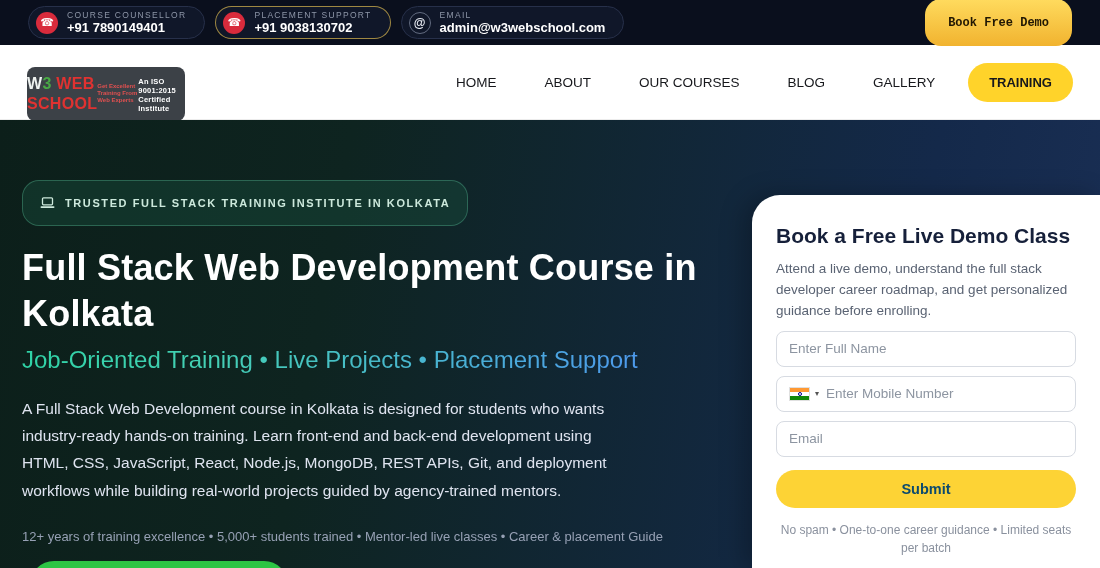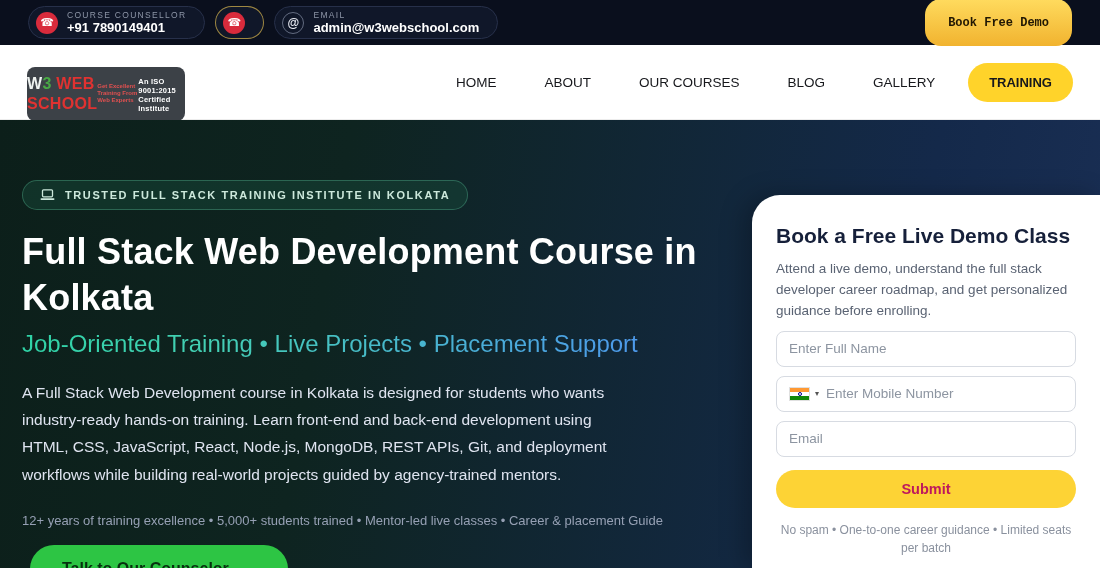--- a/index.html
+++ b/index.html
@@ -25,21 +25,21 @@
   .logo-w { color:#eef2f0; } .logo-3 { color:#49a945; } .logo-rest { color:#e03231; }
   .logo-tag { font-size:6px; color:#e05050; font-weight:700; }
   .logo-iso { font-size:7.5px; color:#ffffff; font-weight:700; margin-top:2px; letter-spacing:0.2px; }
   .nav-items { display:flex; align-items:center; margin-left:auto; }
   .nav-link { font-size:13.5px; font-weight:400; color:#17181c; padding:10px 24px; cursor:pointer; white-space:nowrap; }
   .placement-pill { background:#ffd32a; border:none; border-radius:20px; padding:12px 21px; font-family:inherit; font-size:13px; font-weight:700; color:#17181c; margin-left:9px; cursor:pointer; }
 
   
   .hero { position:relative; height:448px; background:linear-gradient(100deg,#0c1f1a 0%, #0e2420 30%, #14294a 80%, #1a2f55 100%); }
   .hero-content { position:absolute; left:22px; top:60px; width:745px; }
-  .badge { display:inline-flex; align-items:center; gap:10px; padding:8px 17px; border:1px solid rgba(110,231,183,0.28); border-radius:17px; background:rgba(24,80,62,0.40); }
+  .badge { display:inline-flex; align-items:center; gap:10px; padding:16px 17px; border:1px solid rgba(110,231,183,0.28); border-radius:17px; background:rgba(24,80,62,0.40); }
   .badge-text { font-size:11px; letter-spacing:1.6px; font-weight:600; color:#cde9dc; }
   .badge svg { flex:none; }
   h1 { margin-top:19px; font-size:36px; line-height:1.28; font-weight:700; color:#ffffff; max-width:715px; letter-spacing:0.2px; }
   .subtitle { margin-top:9px; font-size:24px; font-weight:400; background:linear-gradient(90deg,#2fd3a6,#44d0b4 25%,#4f8ef7 95%); -webkit-background-clip:text; background-clip:text; color:transparent; }
   .para { margin-top:21px; font-size:15.5px; line-height:1.75; color:#dfe4f0; max-width:608px; }
   .stats { margin-top:25px; font-size:13px; color:#96a0b4; }
   .cta-green { margin-top:17px; margin-left:8px; display:inline-flex; align-items:center; gap:11px; background:#2dc544; color:#07300f; border:none; border-radius:26px; height:48px; padding:0 32px; font-family:inherit; font-weight:700; font-size:16px; cursor:pointer; }
 
   
   .form-card { position:absolute; top:75px; right:0; bottom:0; width:348px; background:#ffffff; border-radius:28px 0 0 0; padding:29px 24px 0 24px; overflow:hidden; box-shadow:-8px 0 24px rgba(0,0,0,0.25); }
@@ -47,37 +47,41 @@
   .form-desc { margin-top:11px; font-size:13.5px; line-height:1.55; color:#5a6373; }
   .finput { width:100%; height:36px; border:1px solid #d7dbe2; border-radius:8px; padding:0 12px; font-family:inherit; font-size:13.5px; color:#333; margin-top:9px; outline:none; }
   .finput::placeholder { color:#8d95a1; }
   .phone-wrap { display:flex; align-items:center; width:100%; height:36px; border:1px solid #d7dbe2; border-radius:8px; padding:0 8px 0 12px; margin-top:9px; }
   .flag { width:21px; height:14px; border:1px solid #e0e0e0; display:flex; flex-direction:column; flex:none; cursor:pointer; }
   .flag .s1 { flex:1; background:#ff9933; } .flag .s2 { flex:1; background:#ffffff; position:relative; } .flag .s3 { flex:1; background:#138808; }
   .flag .chakra { position:absolute; left:50%; top:50%; width:4px; height:4px; margin:-2px 0 0 -2px; border-radius:50%; border:1px solid #000088; }
   .caret { font-size:8px; color:#555; margin:0 7px 0 5px; cursor:pointer; }
   .phone-wrap input { flex:1; border:none; outline:none; font-family:inherit; font-size:13.5px; color:#333; }
   .phone-wrap input::placeholder { color:#8d95a1; }
-  .submit-btn { width:100%; height:38px; margin-top:13px; background:#fdd335; border:none; border-radius:19px; font-family:inherit; font-size:14.5px; font-weight:700; color:#be185d; cursor:pointer; }
+  .submit-btn { width:100%; height:38px; margin-top:13px; background:#fdd335; border:none; border-radius:19px; font-family:inherit; font-size:14.5px; font-weight:700; color:#0c4a6e; cursor:pointer; }
   .footnote { margin-top:13px; font-size:12px; line-height:1.5; color:#8a919e; text-align:center; }
 </style>
 </head>
 <body>
 
 <header class="topbar">
   <div class="contact-pills">
     <div class="pill">
       <span class="picon red">☎</span>
       <span class="ptext">
         <span class="plabel">COURSE COUNSELLOR</span>
         <span class="pvalue">+91 7890149401</span>
       </span>
     </div>
     <div class="pill gold">
       <span class="picon red">☎</span>
+      <span class="ptext">
+        <span class="plabel">PLACEMENT SUPPORT</span>
+        <span class="pvalue">+91 9038130702</span>
+      </span>
     </div>
     <div class="pill">
       <span class="picon outline">@</span>
       <span class="ptext">
         <span class="plabel">EMAIL</span>
         <span class="pvalue">admin@w3webschool.com</span>
       </span>
     </div>
   </div>
   <button class="demo-btn">Book Free Demo</button>

